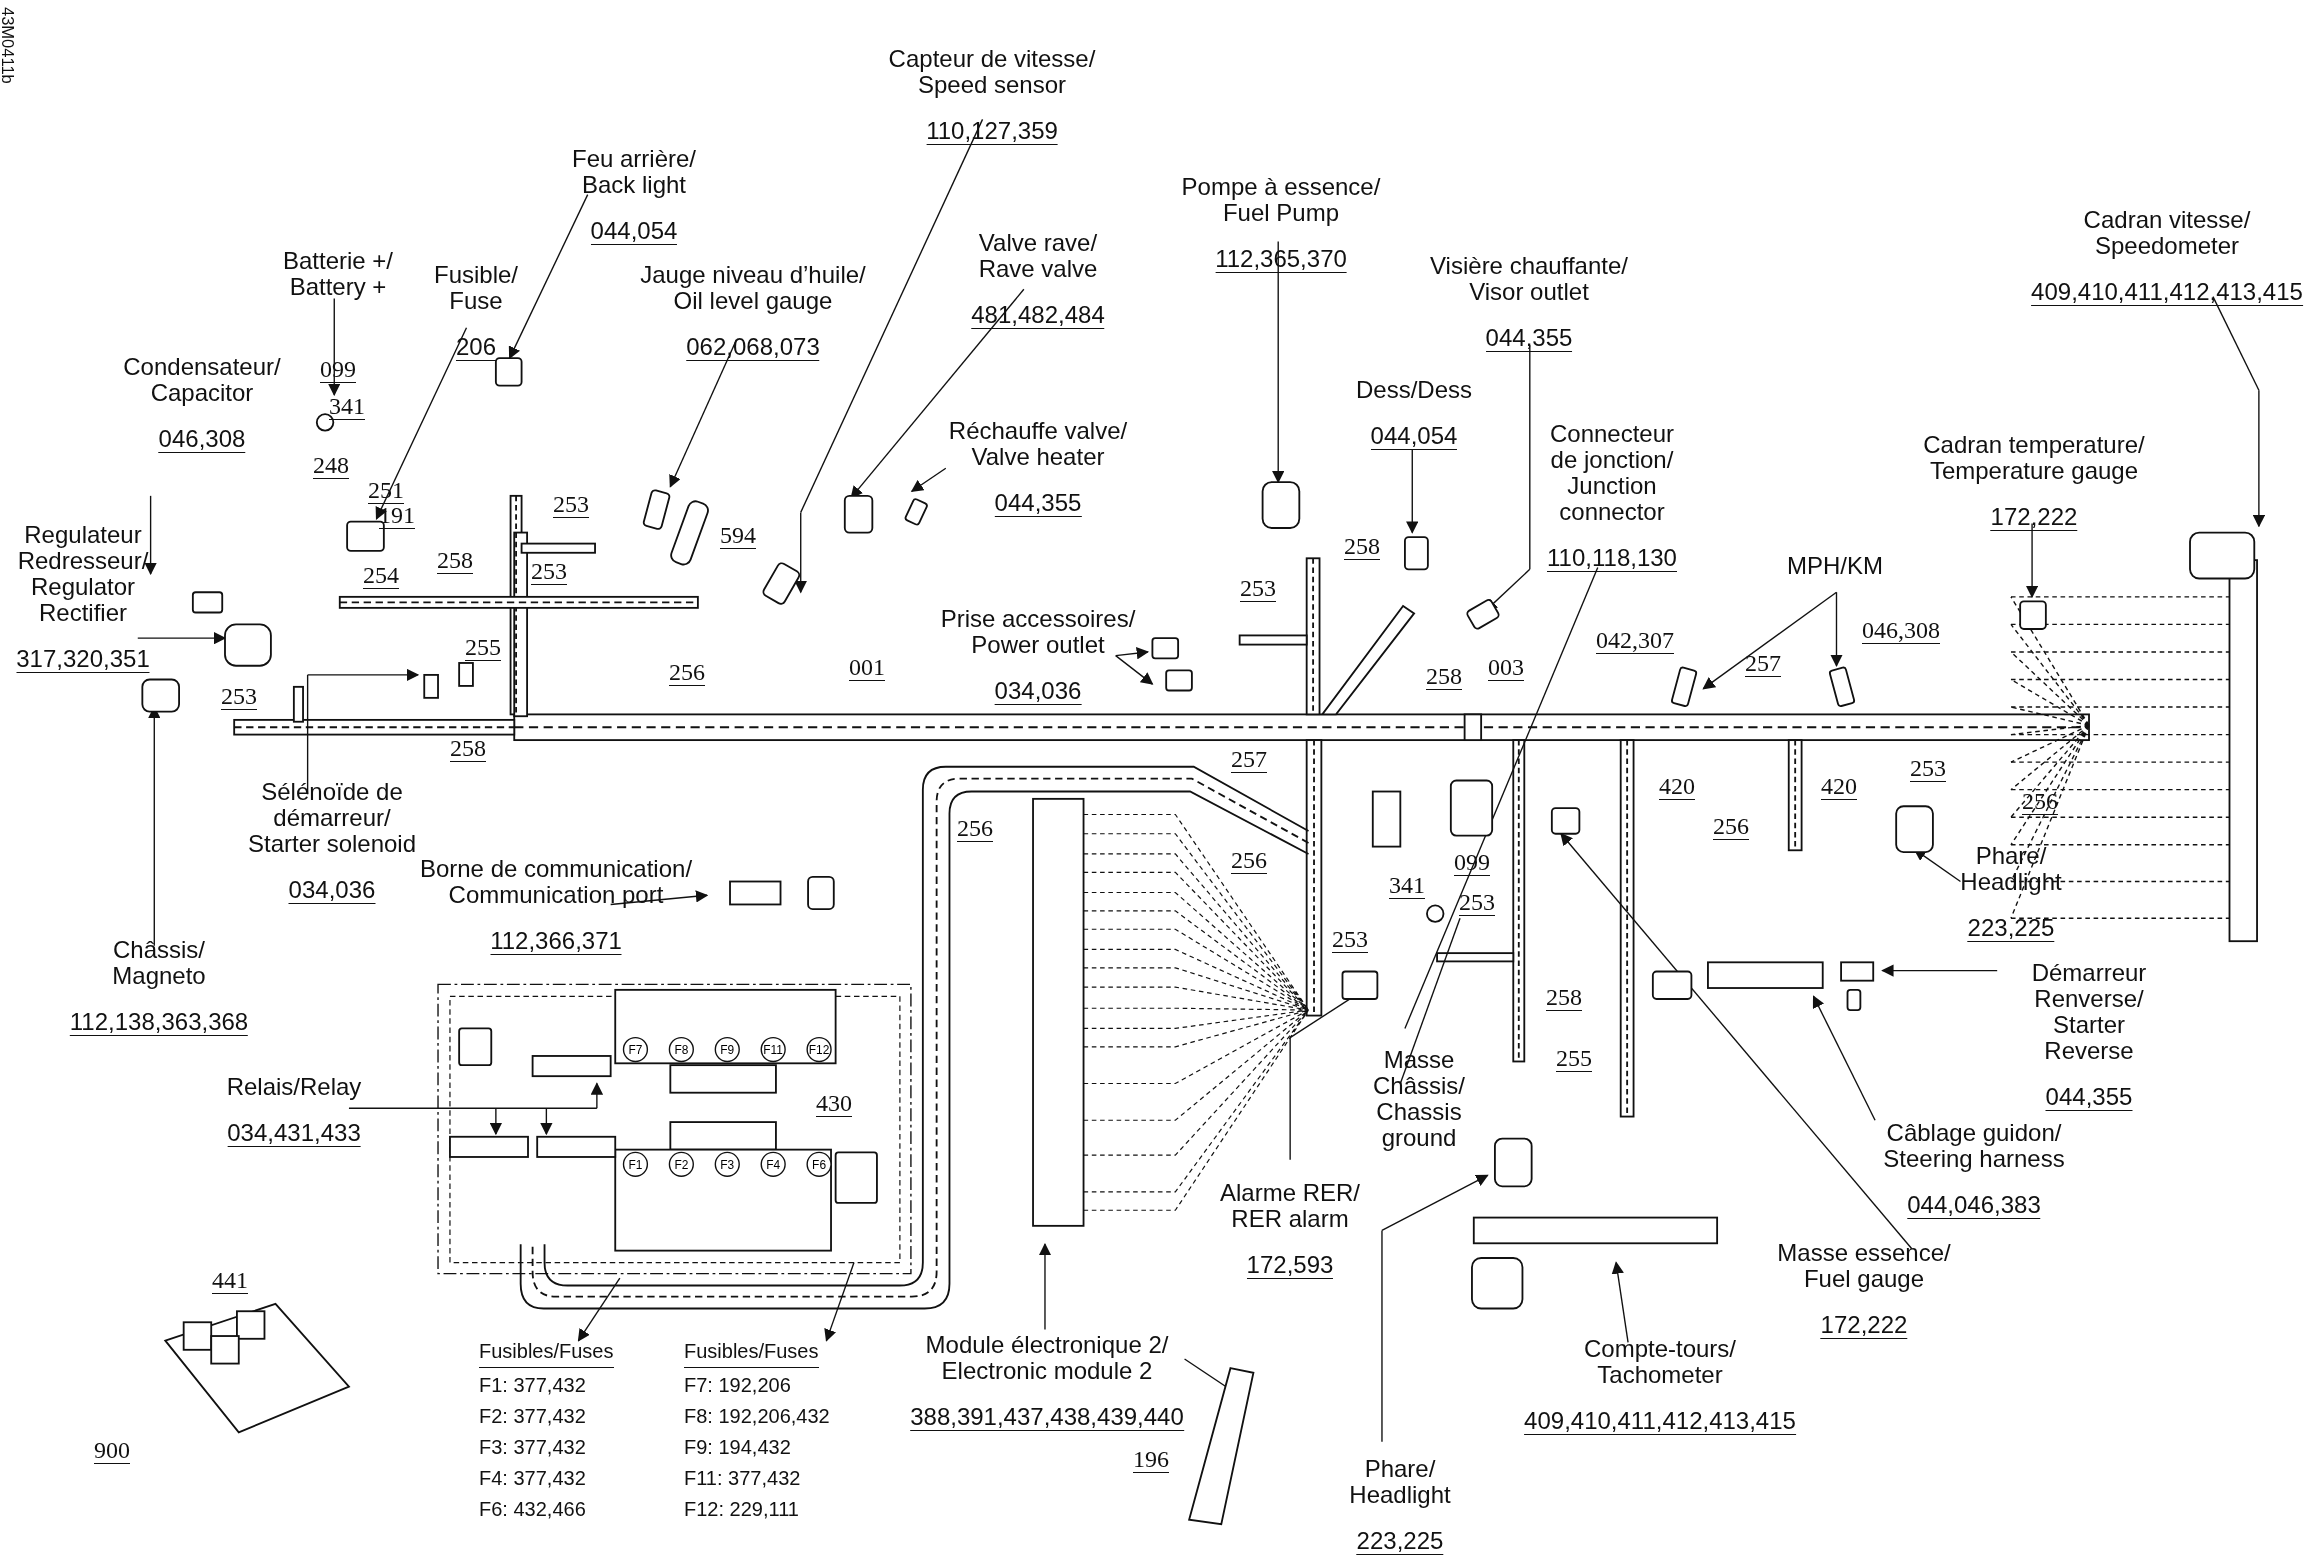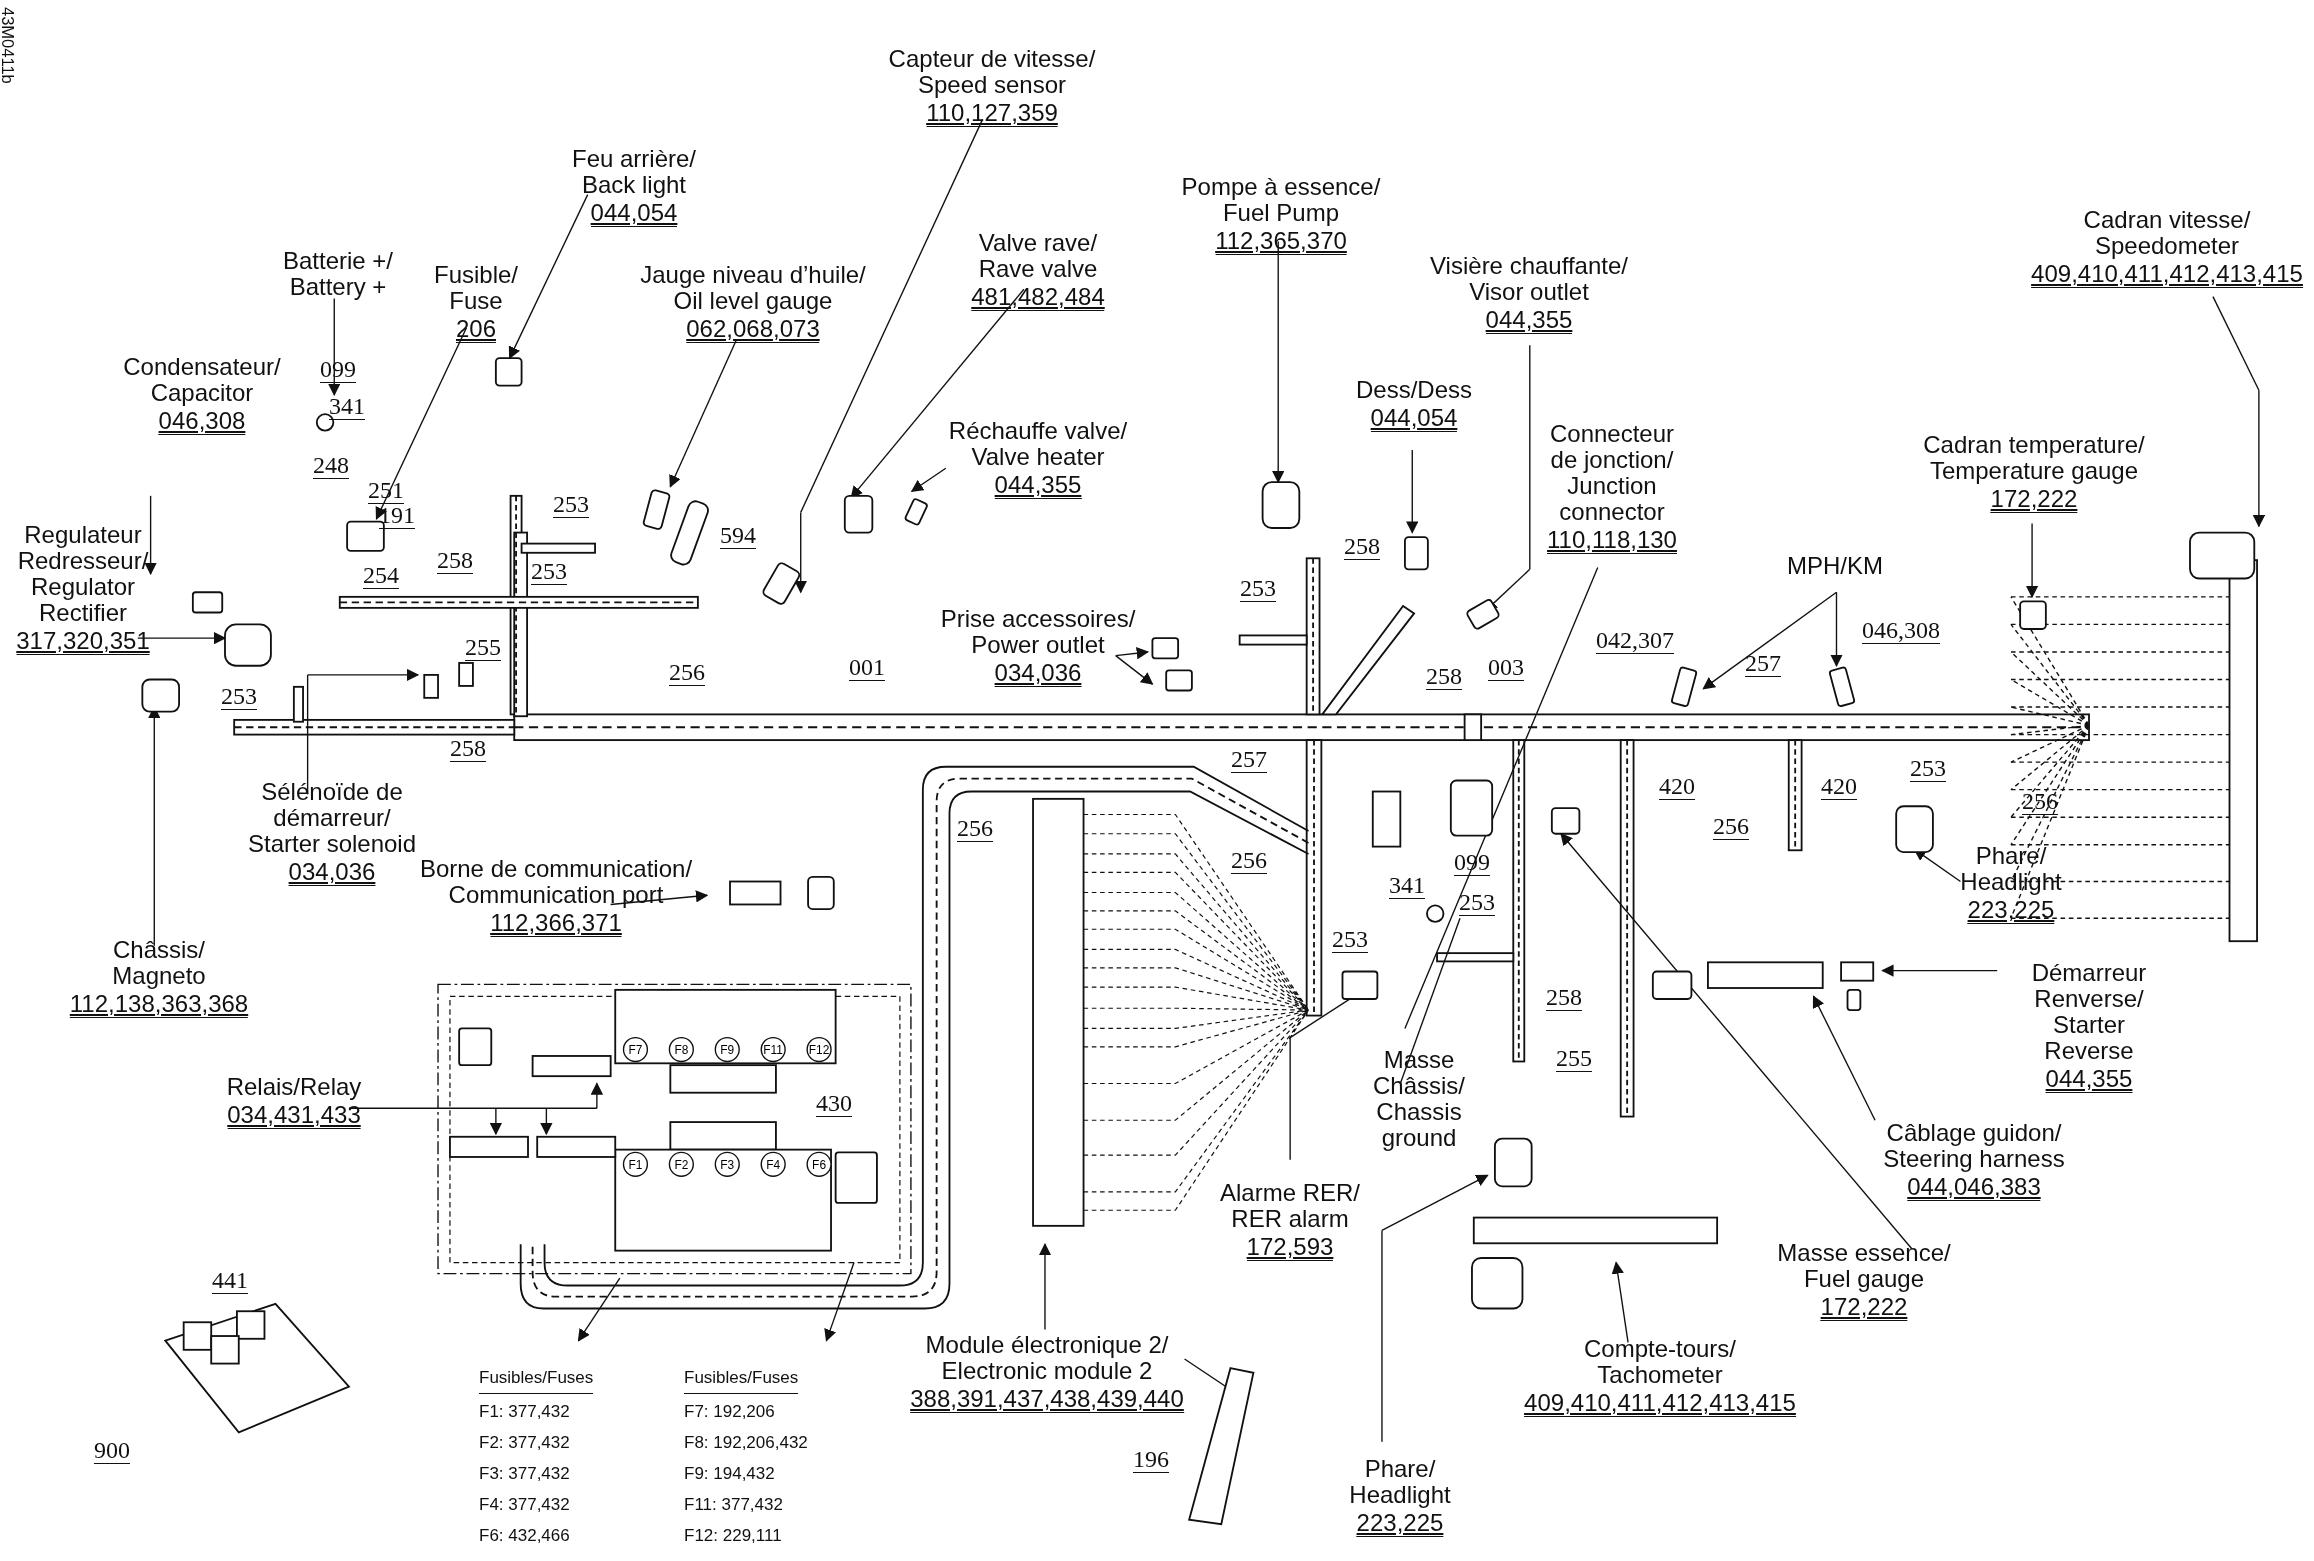--- a/index.html
+++ b/index.html
@@ -1,24 +1,24 @@
 <!DOCTYPE html>
 <html style="font-size:14.7px"><head>
 <meta charset="utf-8">
 <style>
   html, body { margin:0; padding:0; background:#ffffff; }
   body { width:2314px; height:1561px; position:relative; overflow:hidden;
          font-family:"Liberation Sans", "DejaVu Sans", sans-serif; color:#111; }
   #canvas { position:absolute; left:0; top:0; width:2314px; height:1561px; }
   .lbl { position:absolute; text-align:center; font-size:24px; line-height:26px;
          white-space:nowrap; transform:translateX(-50%); color:#111; }
-  .lbl .ref { display:inline-block; border-bottom:1.8px solid #111; line-height:26px; margin-top:2px;text-decoration:underline; }
+  .lbl .ref { display:inline-block; border-bottom:1.8px solid #111; line-height:26px; margin-top:20px; }
   .num { position:absolute; font-size:24px; line-height:26px; white-space:nowrap;
          border-bottom:1.8px solid #111; transform:translateX(-50%);font-family:Liberation Serif, serif; }
-  .fuse-list { position:absolute; font-size:17px; line-height:31px; white-space:nowrap;margin-top:26px; }
+  .fuse-list { position:absolute; font-size:20px; line-height:31px; white-space:nowrap; }
   .fuse-list .hdr { border-bottom:1.8px solid #111; display:inline-block; margin-bottom:1.8px; }
   .doc-id { position:absolute; left:-1.8px; top:7.3px; font-size:16.5px; writing-mode:vertical-rl;
             transform:none; color:#111; }
   svg text { font-family:"Liberation Sans", sans-serif; }
 </style>
 </head>
 <body>
 
 <div class="doc-id">43M0411b</div>
 

